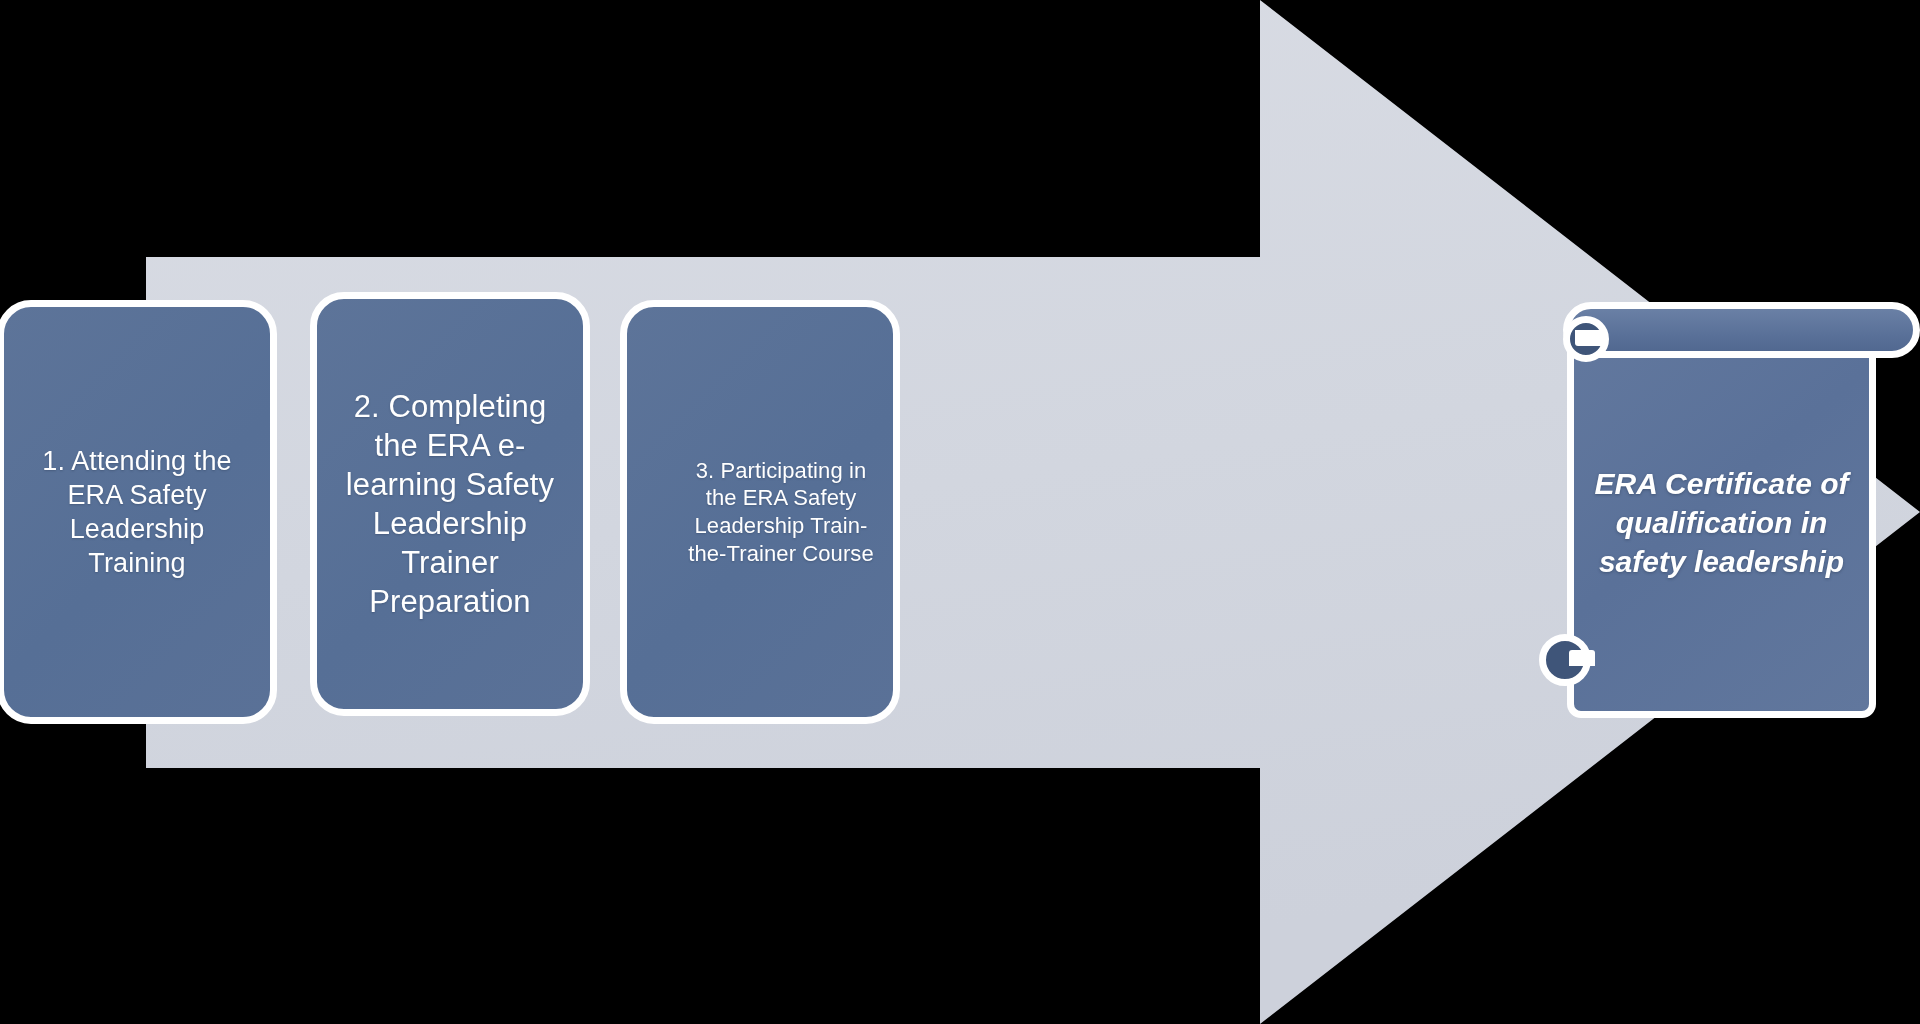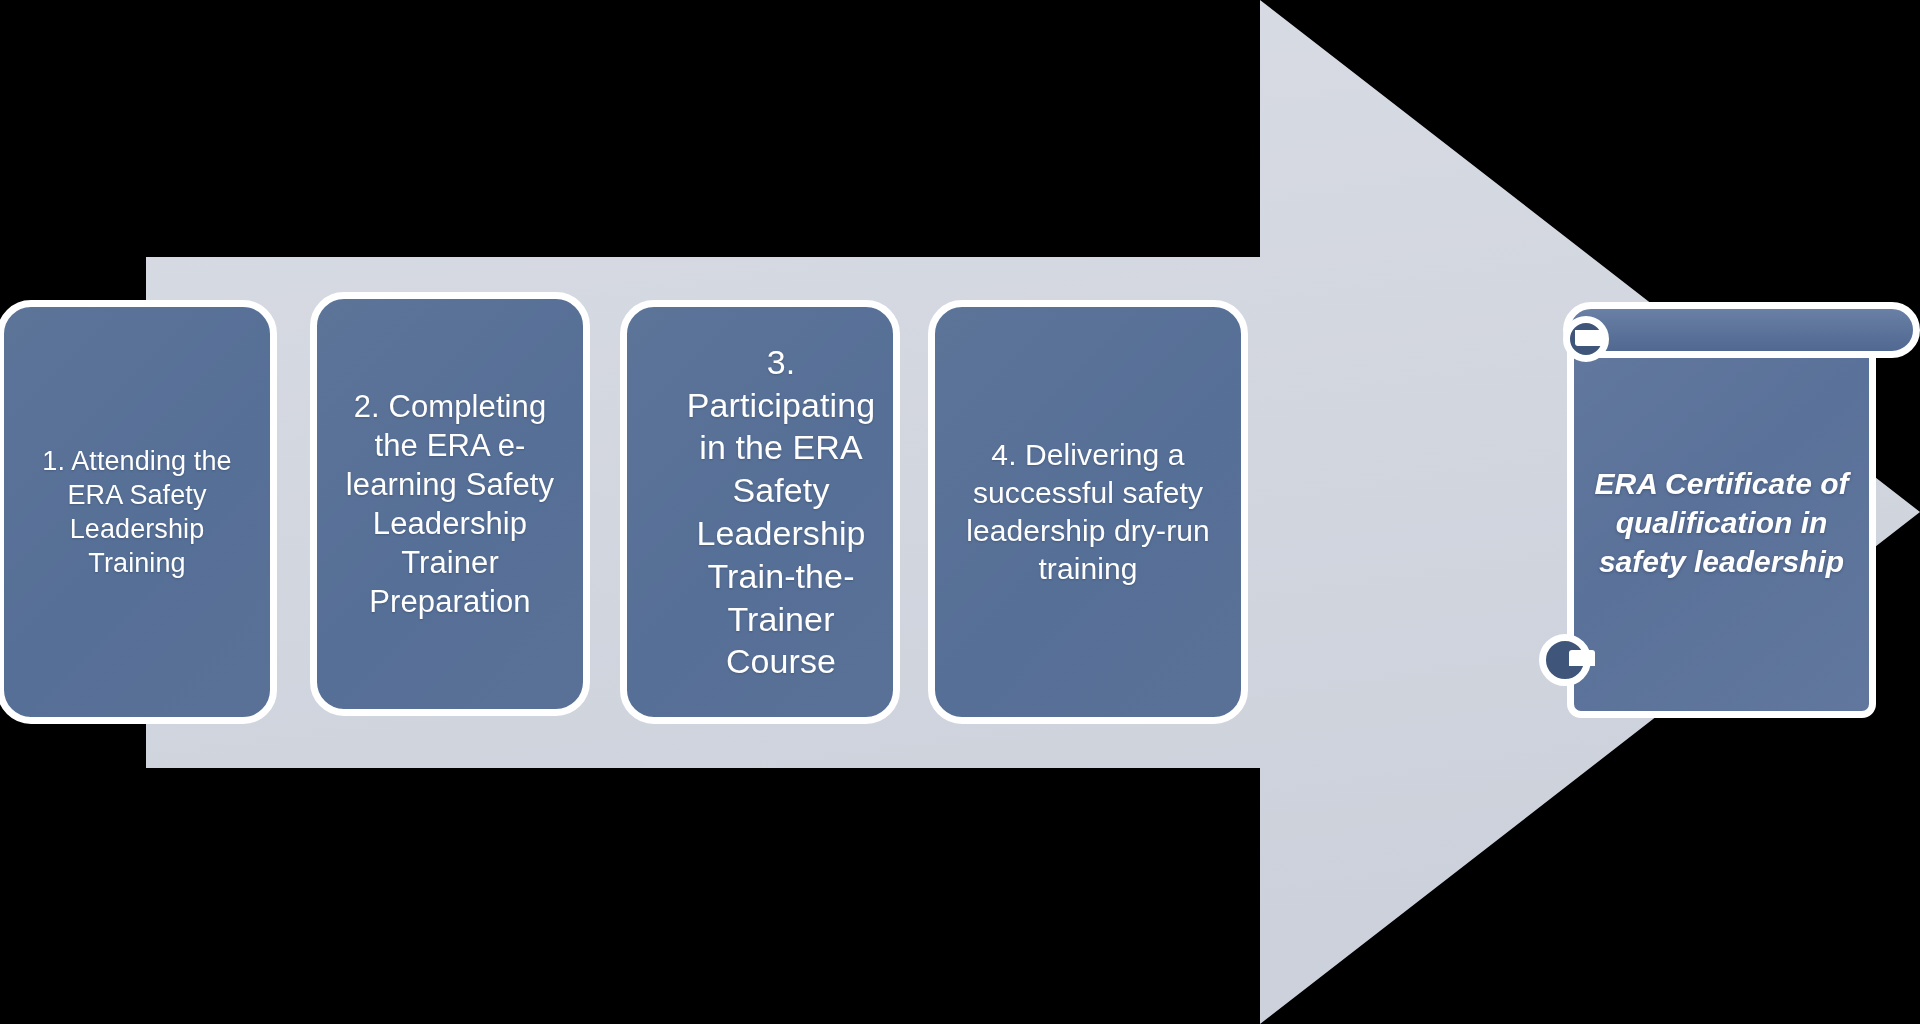--- a/index.html
+++ b/index.html
@@ -54,21 +54,21 @@
   }
 
   
   #step-1 { left: -3px;   top: 300px; width: 280px; height: 424px; }
   #step-2 { left: 310px;  top: 292px; width: 280px; height: 424px; }
   #step-3 { left: 620px;  top: 300px; width: 280px; height: 424px; }
   #step-4 { left: 928px;  top: 300px; width: 320px; height: 424px; }
 
   #step-1 .step-text { font-size: 27px; }
   #step-2 .step-text { font-size: 31px; }
-  #step-3 .step-text { font-size: 34px; margin-left: 42px; }
+  #step-3 .step-text { font-size: 22px; margin-left: 42px; }
   #step-4 .step-text { font-size: 30px; }
 
   
   #certificate {
     position: absolute;
     left: 1555px;
     top: 300px;
     width: 365px;
     height: 420px;
   }
@@ -181,23 +181,20 @@
   </div>
 
   <div class="step-box" id="step-2">
     <span class="step-text">2. Completing the ERA e-learning Safety Leadership Trainer Preparation</span>
   </div>
 
   <div class="step-box" id="step-3">
     <span class="step-text">3. Participating in the ERA Safety Leadership Train-the-Trainer Course</span>
   </div>
 
-  <div class="step-box" id="step-4">
-    <span class="step-text">4. Delivering a successful safety leadership dry-run training</span>
-  </div>
 
   <div id="certificate">
     <div class="cert-body">
       <span class="cert-text">ERA Certificate of qualification in safety leadership</span>
     </div>
     <div class="cert-roll-top"></div>
     <div class="cert-roll-curl"></div>
     <div class="cert-roll-curl-inner"></div>
     <div class="cert-bottom-curl"></div>
     <div class="cert-bottom-curl-inner"></div>

